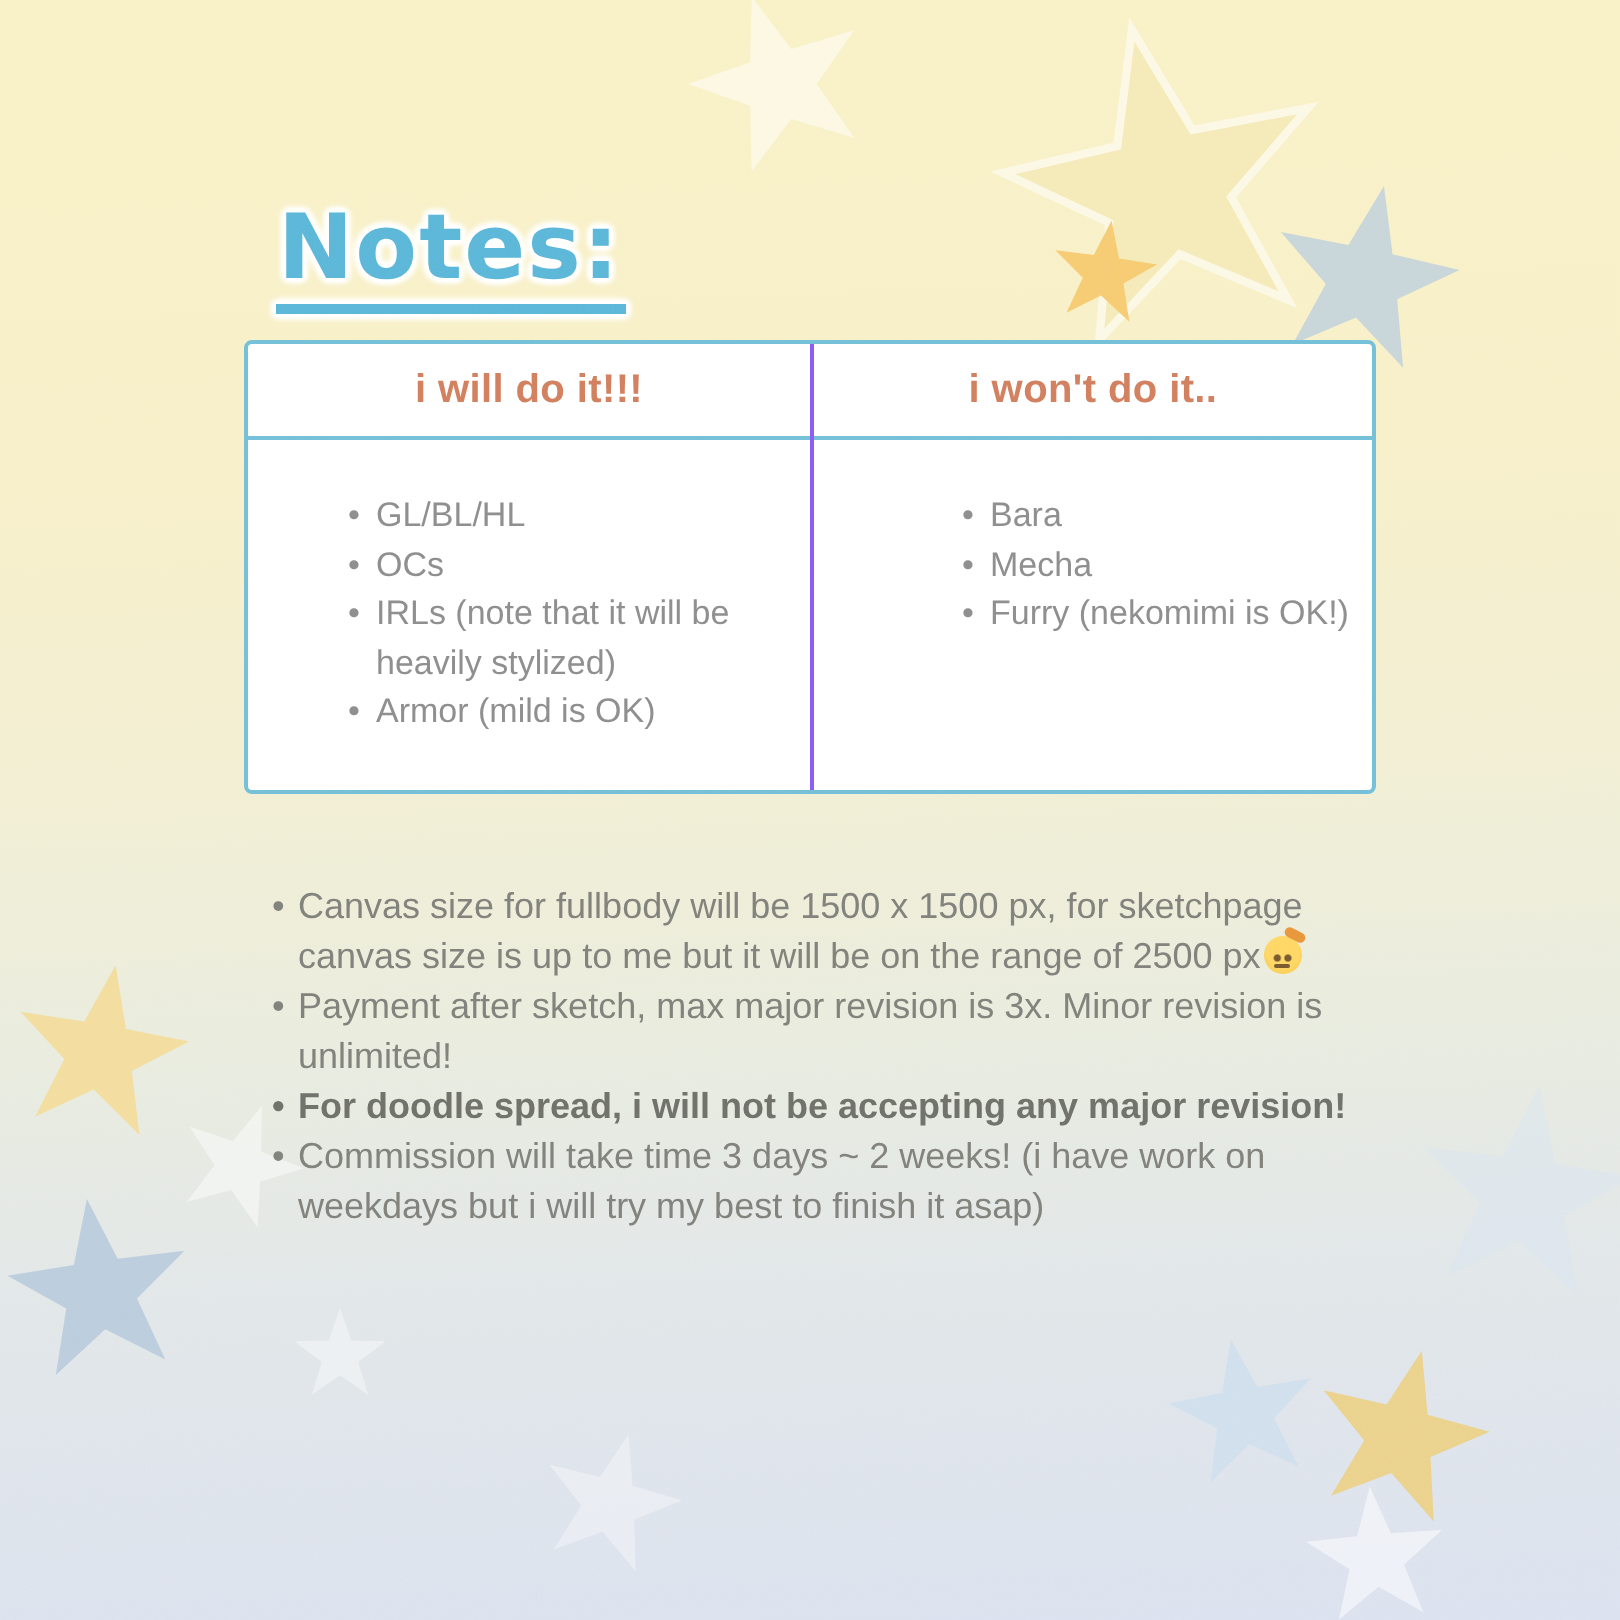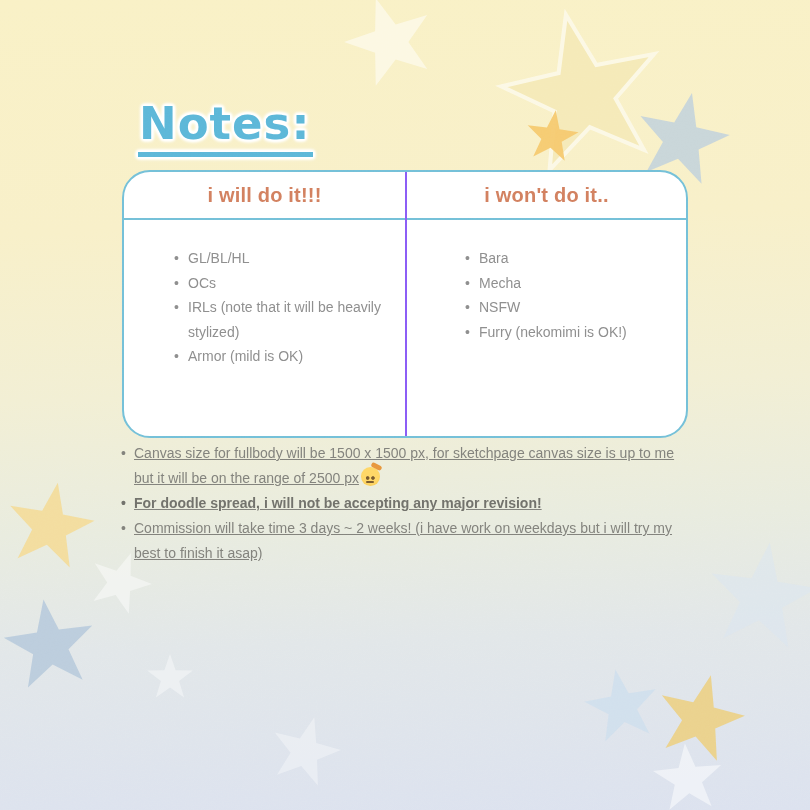--- a/index.html
+++ b/index.html
@@ -15,43 +15,43 @@
   .title {
     position:absolute; left:127px; top:88px; margin:11px;
     font-family:"DejaVu Sans", sans-serif; font-weight:bold;
     font-size:45px; letter-spacing:1px; color:#5cb7d8;
     border-bottom:5px solid #5cb7d8; padding:0 3px 3px 1px; line-height:1.1;
     filter: drop-shadow(0 0 1px #fff) drop-shadow(0 0 1px #fff)
             drop-shadow(0 0 1px #fff) drop-shadow(0 0 1px #fff) drop-shadow(0 0 1px #fff);
   }
 
   .ctable {
-    position:absolute; left:122px; top:170px; width:566px; height:268px;
-    background:#ffffff; border:2px solid #74c0d8; border-radius:28px;
+    position:absolute; left:122px; top:170px; width:566px; height:227px;
+    background:#ffffff; border:2px solid #74c0d8; border-radius:4px;
     display:grid; grid-template-columns:1fr 1fr; box-sizing:border-box; overflow:hidden;
   }
   .col { min-width:0; }
   .col.right { border-left:2px solid #8b5cf6; }
   .chead {
     height:46px; border-bottom:2px solid #74c0d8;
     display:flex; align-items:center; justify-content:center;
     font-weight:bold; font-size:20px; color:#d2805f; letter-spacing:0.2px;
   }
   .clist {
     margin:26px 0 0; padding:0 10px 0 48px; list-style:none;
-    font-size:14px; line-height:24.5px; color:#8e8e8e;
+    font-size:17px; line-height:24.5px; color:#8e8e8e;
   }
-  .col.right .clist { padding-left:56px; }
+  .col.right .clist { padding-left:56px;margin-left:16px; }
   .clist li { position:relative; padding-left:16px; }
   .clist li::before { content:"•"; position:absolute; left:2px; }
 
   .notes {
-    position:absolute; left:121px; top:441px; width:567px;
+    position:absolute; left:136px; top:441px; width:567px;
     margin:0; padding:0; list-style:none;
-    font-size:14px; line-height:25px; color:#82827c;text-decoration:underline;
+    font-size:18px; line-height:25px; color:#82827c;
   }
   .notes li { position:relative; padding-left:13px; }
   .notes li::before { content:"•"; position:absolute; left:0; }
   .notes li.bold { font-weight:bold; color:#71716b; max-width:525px; }
 
   .emoji {
     display:inline-block; width:19px; height:19px; margin-left:2px;
     vertical-align:-3px; position:relative;
     background:
       radial-gradient(circle at 35% 58%, #7a5b2e 1.4px, rgba(0,0,0,0) 2.2px),
@@ -128,28 +128,28 @@
         <li>OCs</li>
         <li>IRLs (note that it will be heavily stylized)</li>
         <li>Armor (mild is OK)</li>
       </ul>
     </div>
     <div class="col right">
       <div class="chead">i won't do it..</div>
       <ul class="clist">
         <li>Bara</li>
         <li>Mecha</li>
-        <li>NSFW</li>
         <li>Furry (nekomimi is OK!)</li>
       </ul>
     </div>
   </div>
 
   <ul class="notes">
     <li><span>Canvas size for fullbody will be 1500 x 1500 px, for sketchpage canvas size is up to me but it will be on the range of 2500 px</span><span class="emoji"></span></li>
+    <li><span>Payment after sketch, max major revision is 3x. Minor revision is unlimited!</span></li>
     <li class="bold"><span>For doodle spread, i will not be accepting any major revision!</span></li>
     <li><span>Commission will take time 3 days ~ 2 weeks! (i have work on weekdays but i will try my best to finish it asap)</span></li>
   </ul>
 
   <svg class="grain" width="810" height="810">
     <filter id="grainF">
       <feTurbulence type="fractalNoise" baseFrequency="0.75" numOctaves="2" stitchTiles="stitch"></feTurbulence>
       <feColorMatrix type="saturate" values="0"></feColorMatrix>
     </filter>
     <rect width="810" height="810" filter="url(#grainF)"></rect>

